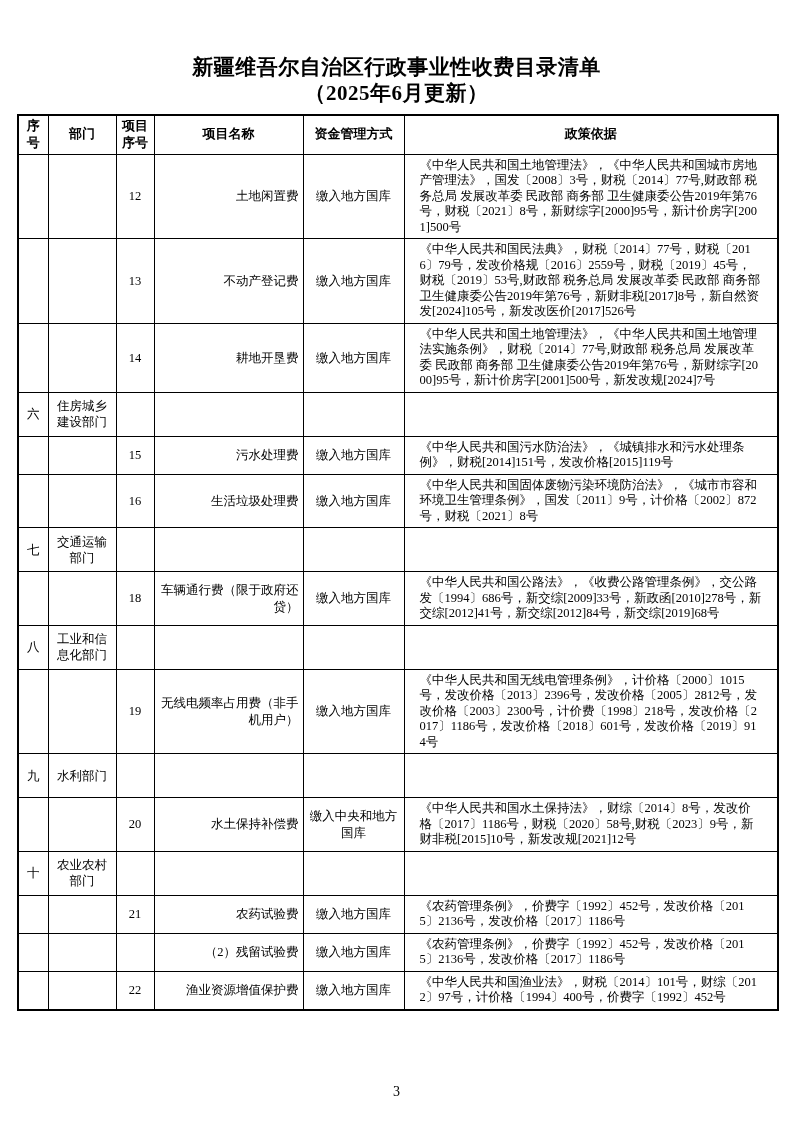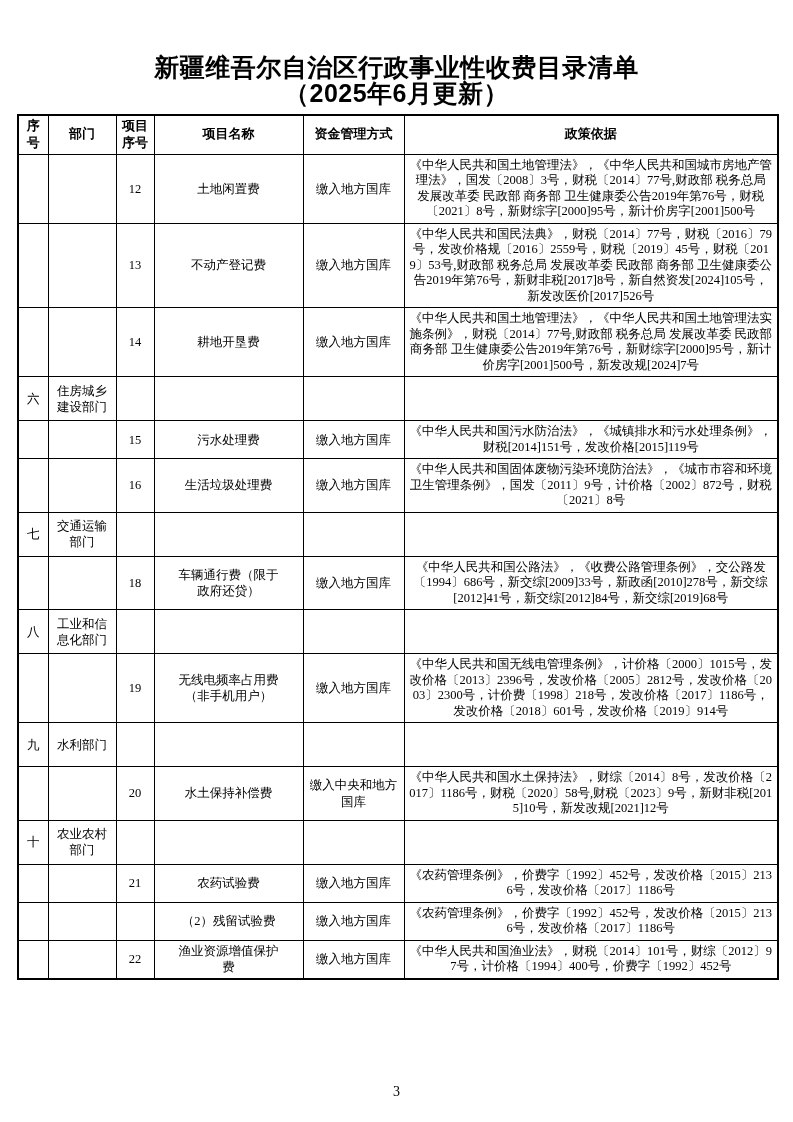--- a/index.html
+++ b/index.html
@@ -13,23 +13,23 @@
   .page {
     position: relative;
     width: 793px; height: 1122px;
     background: #ffffff;
     overflow: hidden;
   }
   .doc-title {
     position: absolute;
     top: 54px; left: 0; right: 0;
     text-align: center;
-    font-family: Liberation Sans, sans-serif;
+    font-family: Liberation Serif, serif;
     font-weight: bold;
-    font-size: 25px;
+    font-size: 21px;
     line-height: 26px;
     letter-spacing: 0.5px;
   }
   table.fee-table {
     position: absolute;
     top: 114px; left: 17px;
     width: 760px;
     border-collapse: collapse;
     table-layout: fixed;
     border: 2px solid #000;
@@ -48,22 +48,22 @@
     font-weight: bold;
     font-size: 13px;
     text-align: center;
     height: 36px;
     padding: 2px 3px;
   }
   .fee-table td.c-seq, .fee-table td.c-no, .fee-table td.c-fund, .fee-table td.c-dept {
     text-align: center;
   }
   .fee-table td.c-dept { padding: 2px 7px; }
-  .fee-table td.c-name { text-align: center; padding: 2px 20px; }
-  .fee-table td.c-policy { text-align: center; padding: 3px 4px; line-height: 15.5px; }
+  .fee-table td.c-name { text-align: right; padding: 2px 4px; }
+  .fee-table td.c-policy { text-align: left; padding: 3px 15px; line-height: 15.5px; }
   .fee-table tr.data-row td { height: 38px; }
   .fee-table tr.section-row td { height: 44px; }
   .page-number {
     position: absolute;
     top: 1084px; left: 0; right: 0;
     text-align: center;
     font-size: 14px;
     font-family: "Liberation Serif", "DejaVu Serif", serif;
   }
 </style>

